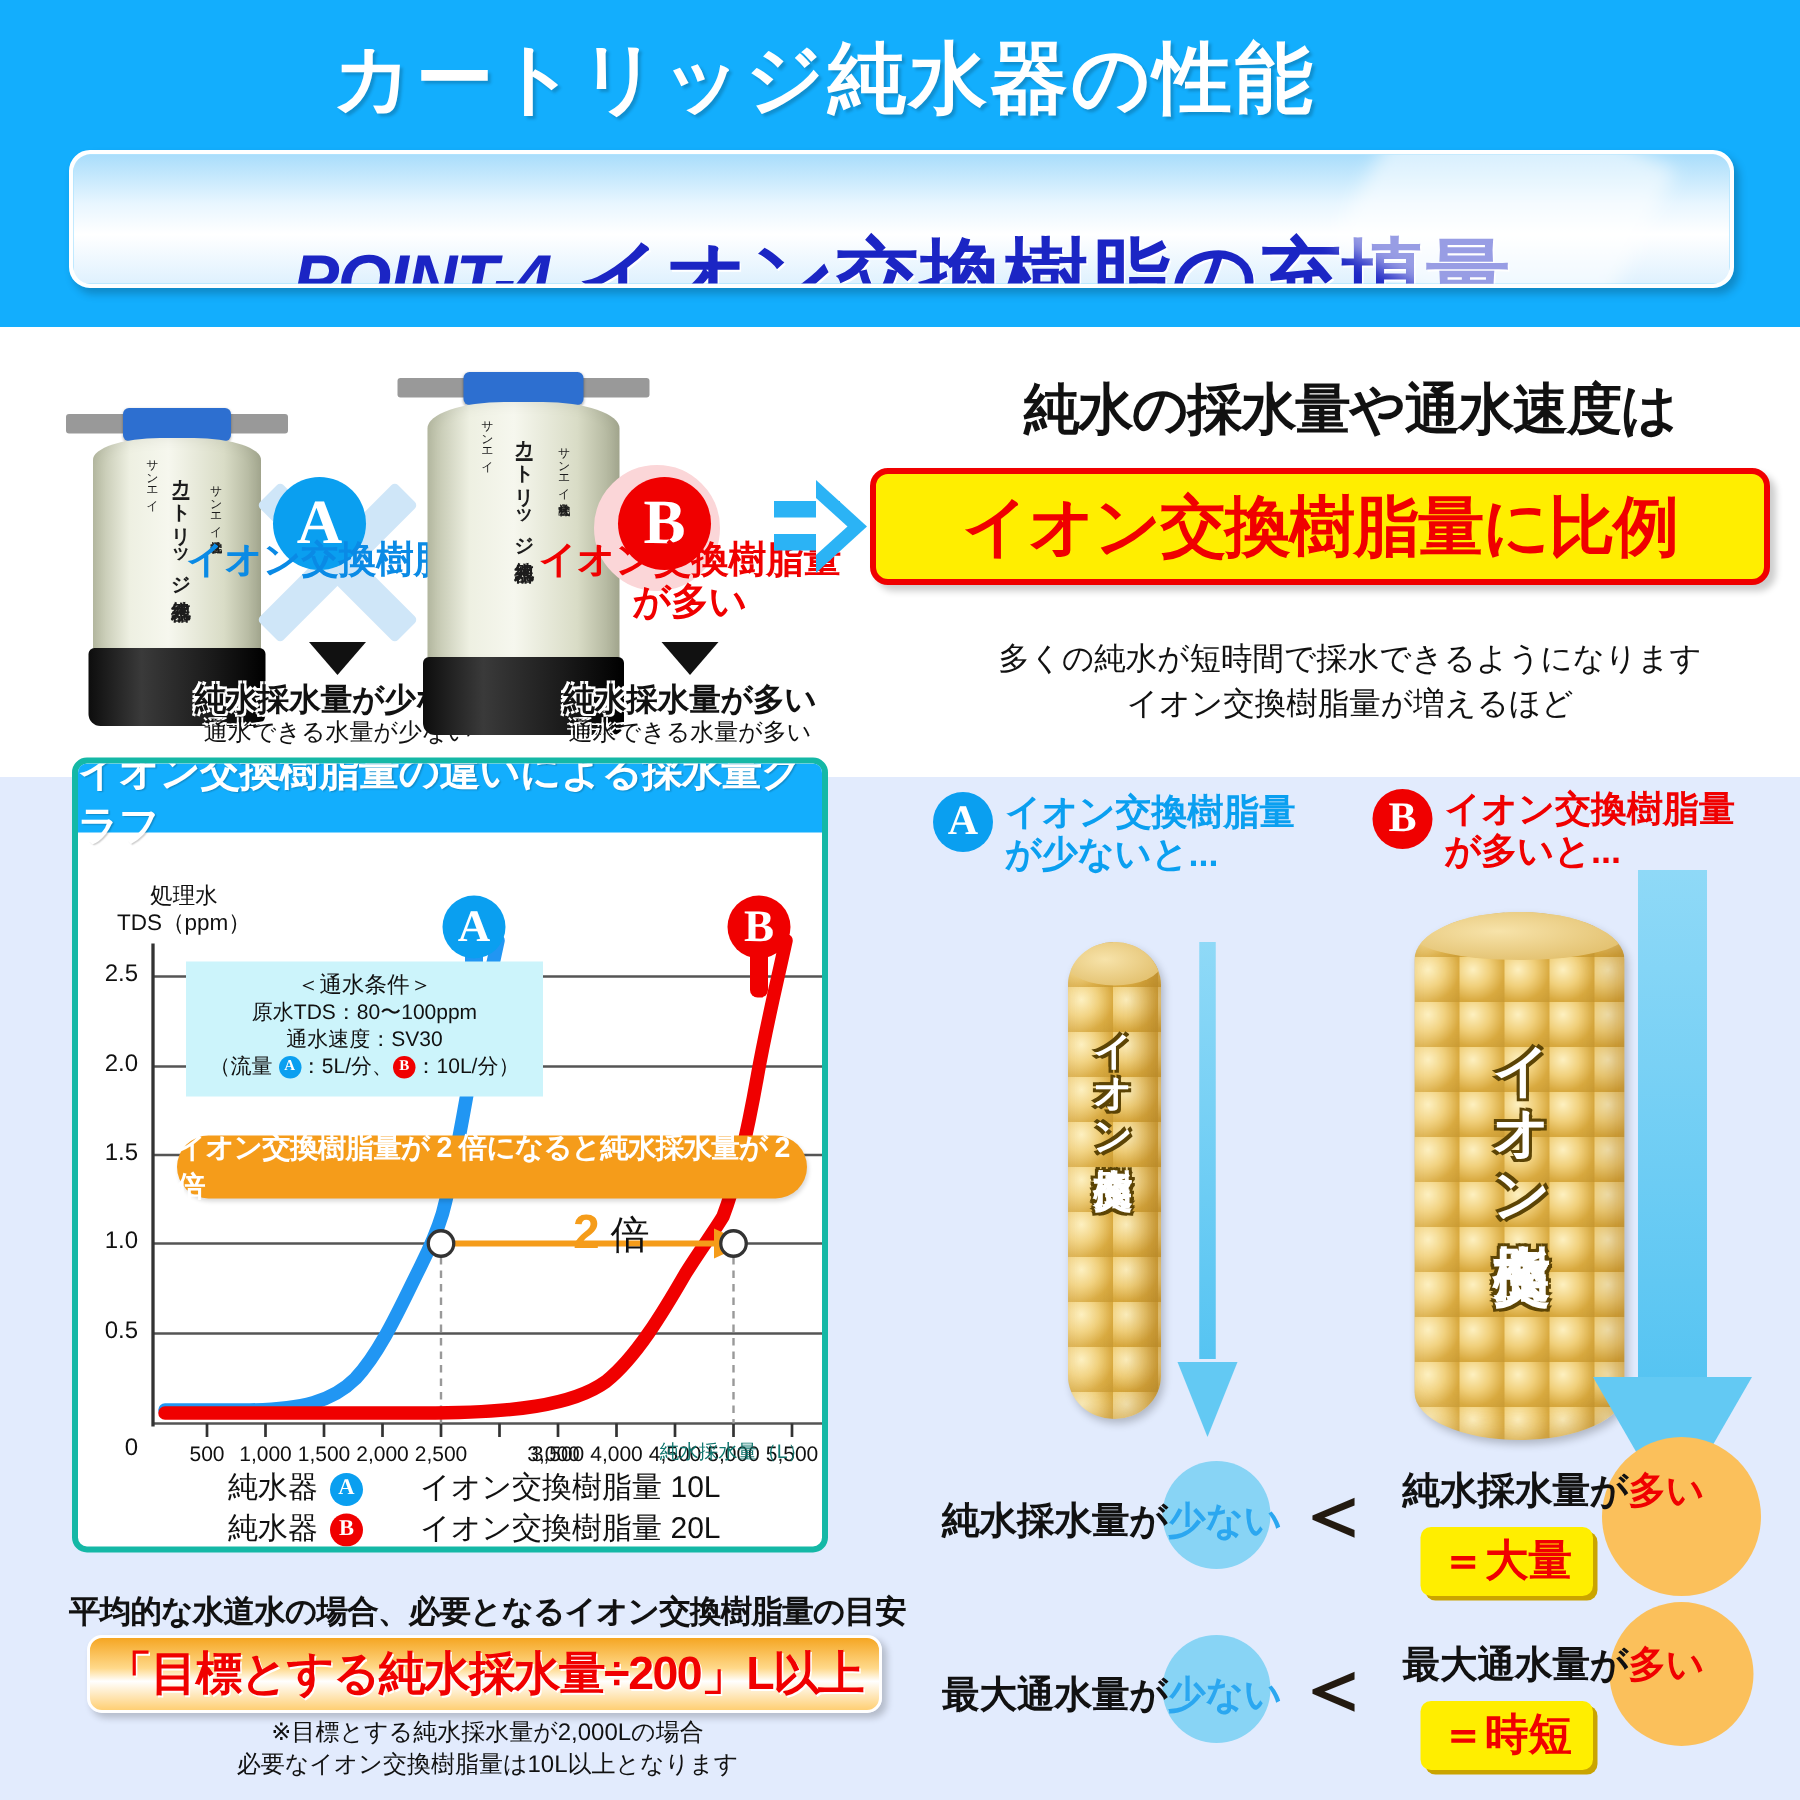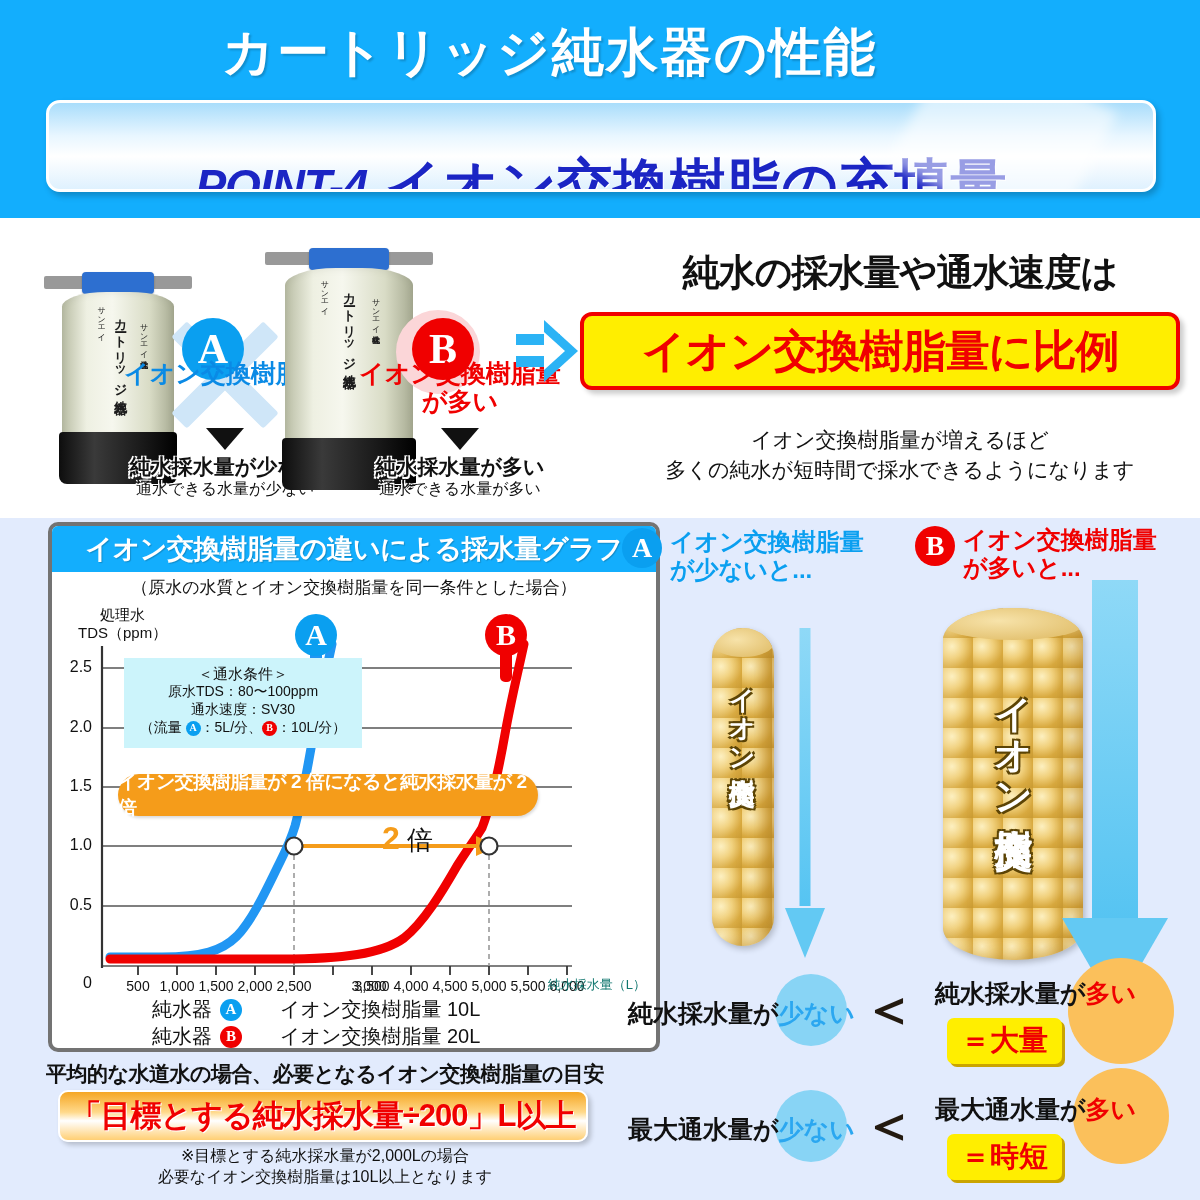--- a/index.html
+++ b/index.html
@@ -163,22 +163,22 @@
   .yellow-box span{
     font-size:44px; font-weight:bold; color:#f00000; letter-spacing:-1px;
   }
   .rh-sub{
     position:absolute; left:600px; top:425px; width:600px;
     text-align:center; font-size:21px; color:#111; line-height:1.45;
   }
 
   
   .chart-panel{
-    position:absolute; left:48px; top:522px; width:612px; height:530px;
-    border:4px solid #737373; border-radius:10px; background:#fff;
+    position:absolute; left:48px; top:505px; width:504px; height:530px;
+    border:4px solid #14b8a6; border-radius:10px; background:#fff;
     overflow:hidden;
   }
   .chart-head{
     position:absolute; left:0; top:0; width:100%; height:46px;
     background:#13aefd; display:flex; align-items:center; justify-content:center;
   }
   .chart-head span{
     color:#fff; font-size:27px; font-weight:bold; letter-spacing:-.5px;
     text-shadow:1px 1px 1px rgba(0,0,0,.2);
   }
@@ -383,29 +383,28 @@
     <div class="shaft2"></div>
   <div class="head"></div>
     <div class="headin"></div>
 </div>
 
 <div class="rh-title">純水の採水量や通水速度は</div>
 <div class="yellow-box">
   <span>イオン交換樹脂量に比例</span>
 </div>
 <div class="rh-sub">
+  <div>多くの純水が短時間で採水できるようになります</div>
   <div>イオン交換樹脂量が増えるほど</div>
-  <div>多くの純水が短時間で採水できるようになります</div>
 </div>
 
 <div class="chart-panel">
   <div class="chart-head">
     <span>イオン交換樹脂量の違いによる採水量グラフ</span>
   </div>
-  <div class="chart-sub">（原水の水質とイオン交換樹脂量を同一条件とした場合）</div>
 
   <div class="axis-title">
     <div>処理水</div>
     <div>TDS（ppm）</div>
   </div>
 
   <svg class="plot" viewBox="0 0 548 530">
 
     <g stroke="#555" stroke-width="1.6">
       <line x1="50" y1="440" x2="520" y2="440"></line>

